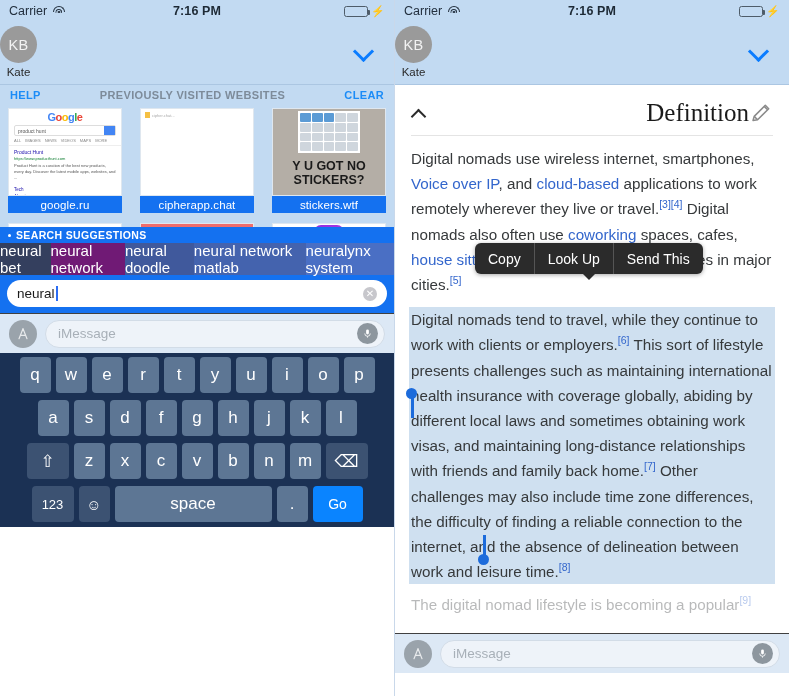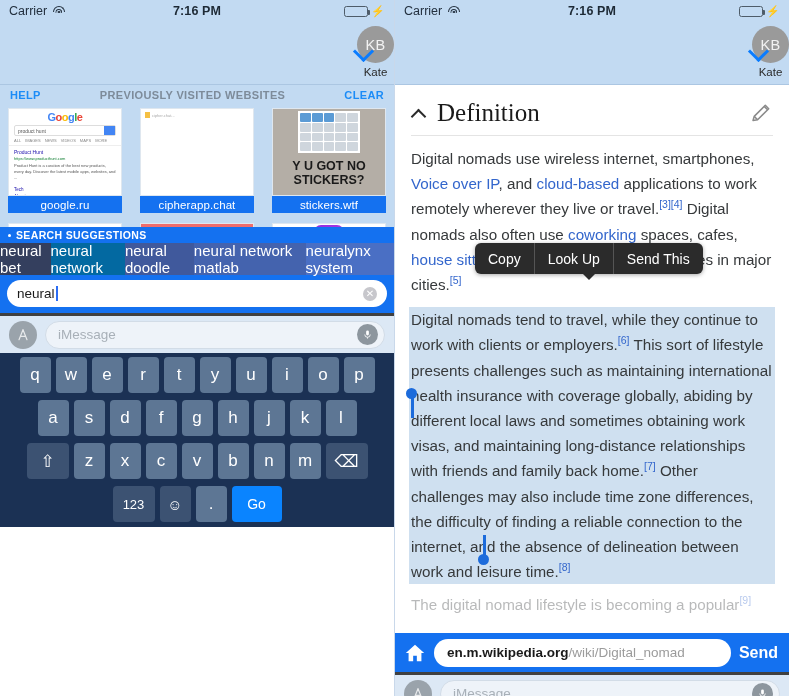--- a/index.html
+++ b/index.html
@@ -38,21 +38,21 @@
   .wifi i:nth-child(2){ width:7.5px; height:4px; top:2.6px; }
   .wifi i:nth-child(3){ width:3px; height:2px; top:5.2px; background:#23303f; border-radius:50%; border:none; }
   .battery { width: 24px; height: 11px; border: 1.2px solid #4e5c69; border-radius: 2.5px; position: relative; padding: 1px; }
   .battery::after { content:""; position:absolute; right:-3px; top:3px; width:2px; height:5px; background:#4e5c69; border-radius:0 1px 1px 0; }
   .battery .fill { height: 100%; background: #4cd964; border-radius: 1px; }
   .bolt { font-size: 11px; color: #1d2935; line-height: 1; }
 
   
   .contact-hdr {
     background: #c2daf2; height: 63px;
-    display:flex; align-items:flex-start; justify-content:flex-end;
+    display:flex; align-items:flex-start; justify-content:flex-start;
     position: relative; padding-top: 4px;
     border-bottom: 1px solid #abc6e2;
   }
   .contact-block { display:flex; flex-direction:column; align-items:center; }
   .avatar {
     width: 37px; height: 37px; border-radius: 50%;
     background: #9a9a9a; color: #f2f2f2;
     display:flex; align-items:center; justify-content:center;
     font-size: 14.5px; font-weight: 500; letter-spacing: .3px;
   }
@@ -148,21 +148,21 @@
   .clear-x {
     margin-left:auto; width:14px; height:14px; border-radius:50%;
     background:#c7c7cc; color:#fff; font-size:10px;
     display:flex; align-items:center; justify-content:center; line-height:1;
   }
 
   
   .imsg-bar {
     background: #dce8f5; height: 40px;
     display:flex; align-items:center; gap:8px; padding: 0 9px;
-    border-top: 3px solid #404040;
+    border-top: 1px solid #404040;
   }
   .appstore-btn {
     width: 28px; height: 28px; border-radius: 50%; background:#9aa3ab;
     display:flex; align-items:center; justify-content:center; flex:0 0 auto;
   }
   .appstore-btn svg { width:16px; height:16px; }
   .imsg-field {
     flex:1; height: 28px; border-radius: 14px; background:#eef3f9;
     border:1px solid #d2dce7; display:flex; align-items:center;
     padding: 0 6px 0 12px;
@@ -196,21 +196,21 @@
     padding: 0 14px; overflow: hidden;
   }
   .art-hdr { display:flex; align-items:center; padding: 14px 2px 8px 2px; }
   .chev-up { width:16px; height:12px; position:relative; flex:0 0 auto; margin-right:10px; }
   .chev-up::before {
     content:""; position:absolute; left:2px; top:4px;
     width:9px; height:9px;
     border-left: 2.2px solid #2b2b2b; border-top: 2.2px solid #2b2b2b;
     transform: rotate(45deg);
   }
-  .art-title { font-family:"Liberation Serif", serif; font-size: 25px; color:#1a1a1a; flex:1; }
+  .art-title { font-family:"Liberation Serif", serif; font-size: 25px; color:#1a1a1a; flex:1;text-align:right; }
   .pencil-icon { width: 24px; height: 24px; flex:0 0 auto; }
   .art-rule { height:1px; background:#e4e4e4; margin: 0 2px 10px 2px; }
   .art-p {
     font-size: 15.2px; line-height: 25.2px; color: #36393b;
     margin-bottom: 4px; padding: 0 2px;
   }
   .art-p a { color:#3366cc; text-decoration:none; }
   .art-p sup { font-size: 10.5px; color:#3366cc; vertical-align: super; line-height:0; }
   .art-p.selected { background:#cfe0f0; display:block; }
   .faded { opacity:.35; }
@@ -385,21 +385,21 @@
       </div>
     </div>
 
     <div class="sugg-hdr">
       <span class="dot"></span>
       <span>SEARCH SUGGESTIONS</span>
     </div>
 
     <div class="sugg-list">
       <div class="sugg-row" style="background:#343f5e">neural bet</div>
-      <div class="sugg-row" style="background:#0369a1">neural network</div>
+      <div class="sugg-row" style="background:#701a75">neural network</div>
       <div class="sugg-row" style="background:#40599c">neural doodle</div>
       <div class="sugg-row" style="background:#4463ae">neural network matlab</div>
       <div class="sugg-row" style="background:#4a6fc4">neuralynx system</div>
     </div>
 
     <div class="search-wrap">
       <div class="search-field">
         <span class="val">neural</span>
         <span class="caret"></span>
         <span class="clear-x">✕</span>
@@ -455,20 +455,21 @@
         <div class="key">c</div>
         <div class="key">v</div>
         <div class="key">b</div>
         <div class="key">n</div>
         <div class="key">m</div>
         <div class="key wide">⌫</div>
       </div>
       <div class="kb-row r4">
         <div class="key num">123</div>
         <div class="key emoji">☺</div>
+        <div class="key space">space</div>
         <div class="key period">.</div>
         <div class="key go">Go</div>
       </div>
     </div>
   </div>
 
   <div class="screen screen-right">
 
     <div class="statusbar">
       <div class="sb-left">
@@ -518,30 +519,20 @@
       <div class="handle" style="left:83px; top:469px;"></div>
 
       <div class="ctx-menu" style="left:80px; top:158px;">
         <div class="ctx-item">Copy</div>
         <div class="ctx-item">Look Up</div>
         <div class="ctx-item">Send This</div>
         <div class="ctx-arrow"></div>
       </div>
     </div>
 
-    <div class="url-bar">
-      <svg class="home-icon" viewBox="0 0 24 24">
-        <path d="M12 3 L22 12 L19 12 L19 21 L14 21 L14 15 L10 15 L10 21 L5 21 L5 12 L2 12 Z" fill="#ffffff"></path>
-      </svg>
-      <div class="url-field">
-        <span class="url-host">en.m.wikipedia.org</span>
-          <span class="url-path">/wiki/Digital_nomad</span>
-      </div>
-      <div class="send-btn">Send</div>
-    </div>
 
     <div class="imsg-bar">
       <div class="appstore-btn">
         <svg viewBox="0 0 24 24">
           <path d="M12 4 L18 19 M12 4 L6 19 M8 14 L16 14" stroke="#e8eaec" stroke-width="1.8" fill="none" stroke-linecap="round"></path>
         </svg>
       </div>
       <div class="imsg-field">
         <span class="ph">iMessage</span>
         <span class="mic-btn">

